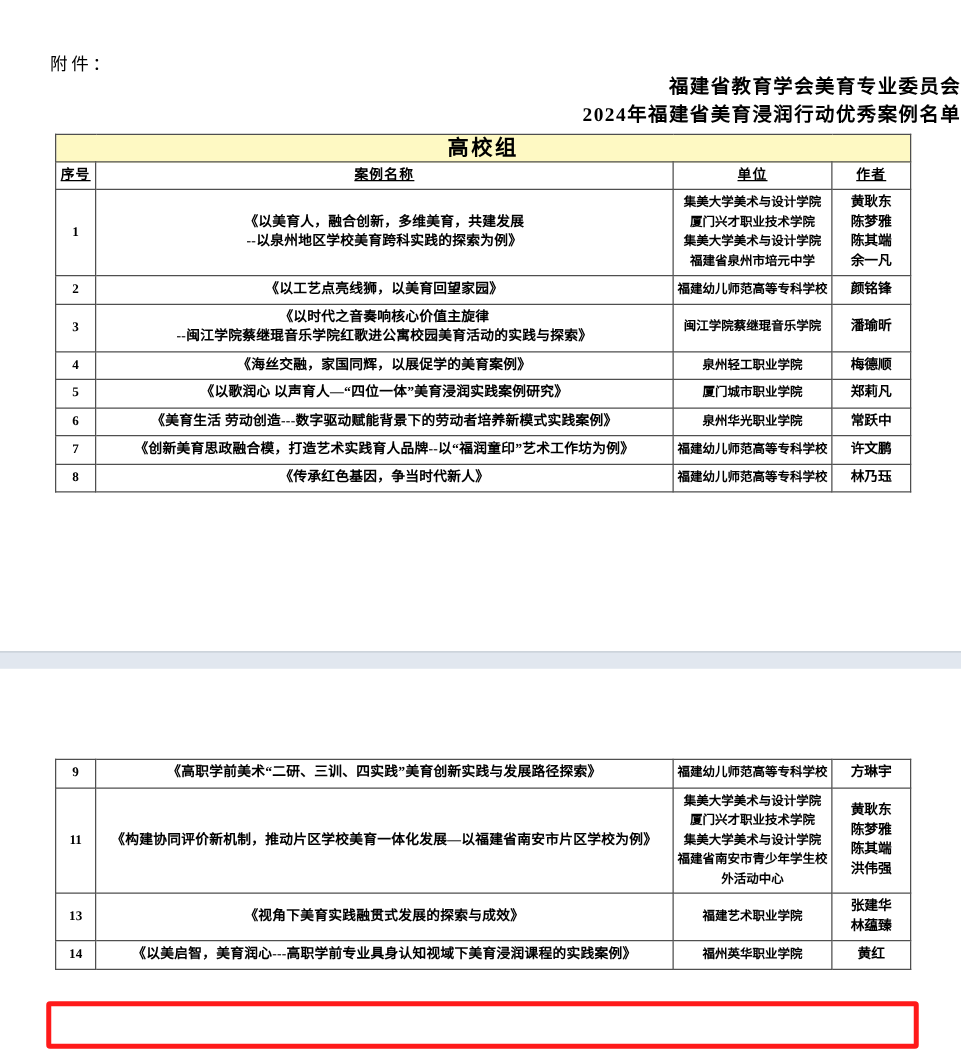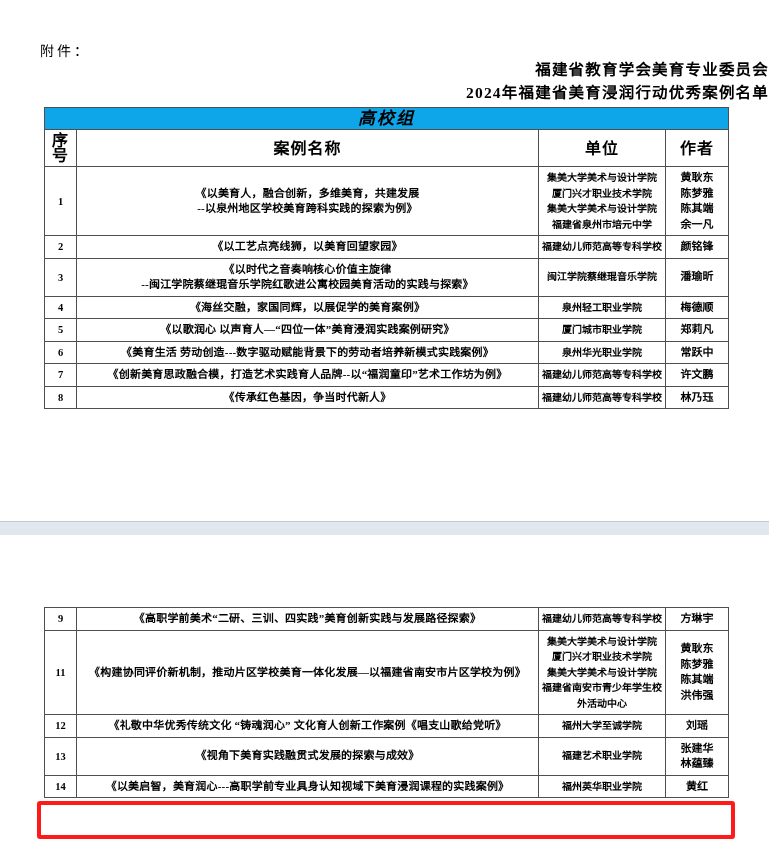--- a/index.html
+++ b/index.html
@@ -112,24 +112,25 @@
   .group-band td {
     background: #d5dcf0;
     font-size: 17px;
     font-weight: bold;
     letter-spacing: 2px;
     padding: 5px 0 6px 0;
     border: 1px solid #4f4f4f;
   }
 
   .hdr td {
-    font-size: 16px;
+    font-size: 11px;
     font-weight: bold;
     letter-spacing: 1px;
     padding: 5px 2px;
+    text-decoration: underline;
   }
 
   td.cell-no     { font-size: 10.5px; }
   td.cell-name   { font-size: 11px; letter-spacing: 0.2px; }
   td.cell-unit   { font-size: 10px; }
   td.cell-author { font-size: 11px; }
 
   .multi { display: block; line-height: 15.5px; }
 
   
@@ -162,21 +163,21 @@
 
     <table class="listing" id="table-one">
       <colgroup>
         <col class="col-no">
           <col class="col-name">
           <col class="col-unit">
           <col class="col-author">
       </colgroup>
       <tbody id="tbody-one">
         <tr class="group-band">
-          <td colspan="4" style="background: #0ea5e9; font-style: italic;">高校组</td>
+          <td colspan="4" style="background: #fef9c3;">高校组</td>
         </tr>
         <tr class="hdr">
           <td>序号</td>
           <td>案例名称</td>
           <td>单位</td>
           <td>作者</td>
         </tr>
       <tr>
             <td class="cell-no">1</td>
             <td class="cell-name">
@@ -322,32 +323,20 @@
             <span class="multi">外活动中心</span>
           </td>
           <td class="cell-author">
             <span class="multi">黄耿东</span>
             <span class="multi">陈梦雅</span>
             <span class="multi">陈其端</span>
             <span class="multi">洪伟强</span>
           </td>
         </tr>
         <tr>
-          <td class="cell-no">12</td>
-          <td class="cell-name">
-            <span class="multi">《礼敬中华优秀传统文化 “铸魂润心” 文化育人创新工作案例《唱支山歌给党听》</span>
-          </td>
-          <td class="cell-unit">
-            <span class="multi">福州大学至诚学院</span>
-          </td>
-          <td class="cell-author">
-            <span class="multi">刘瑶</span>
-          </td>
-        </tr>
-        <tr>
           <td class="cell-no">13</td>
           <td class="cell-name">
             <span class="multi">《视角下美育实践融贯式发展的探索与成效》</span>
           </td>
           <td class="cell-unit">
             <span class="multi">福建艺术职业学院</span>
           </td>
           <td class="cell-author">
             <span class="multi">张建华</span>
             <span class="multi">林蕴臻</span>

